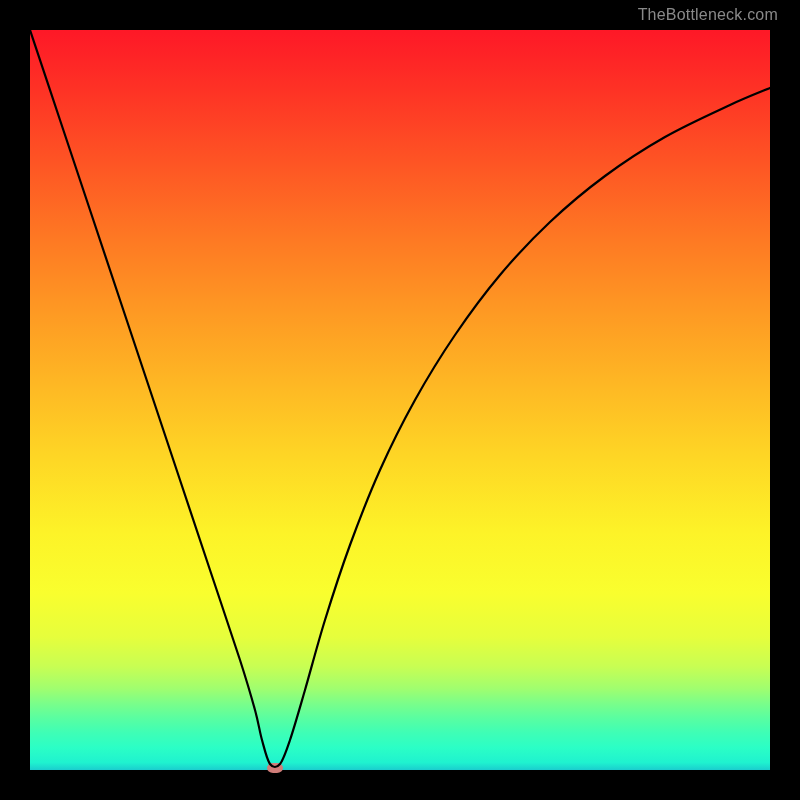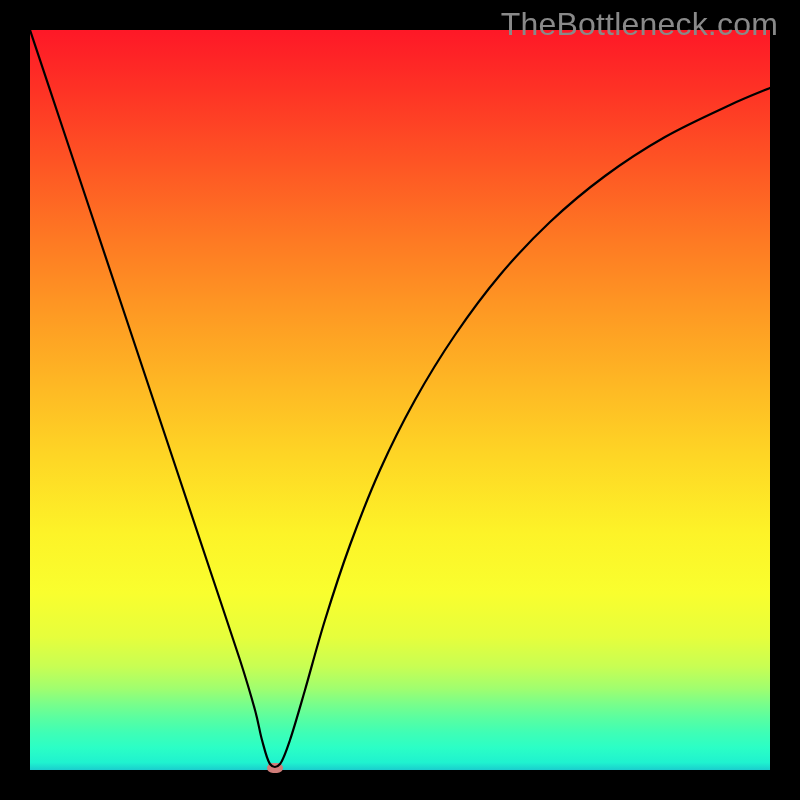--- a/index.html
+++ b/index.html
@@ -36,21 +36,21 @@
       #2bfec6 97%,
       #1ff2cf 99%,
       #1bcdce 100%
     );
   }
   .watermark {
     position: absolute;
     top: 6px;
     right: 22px;
     color: #898989;
-    font-size: 32px;
+    font-size: 16px;
     letter-spacing: 0.2px;
     font-weight: 400;
     z-index: 30;
     white-space: nowrap;
   }
   svg.curve {
     position: absolute;
     left: 0;
     top: 0;
     width: 740px;

